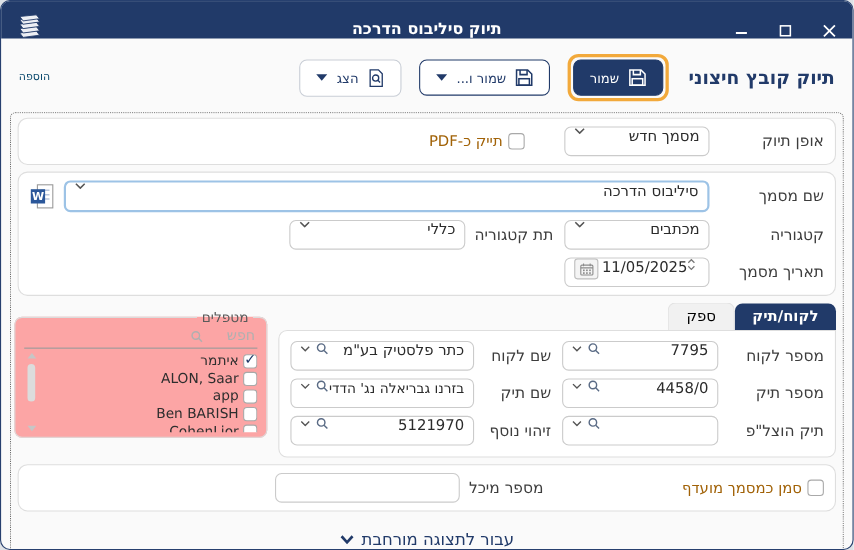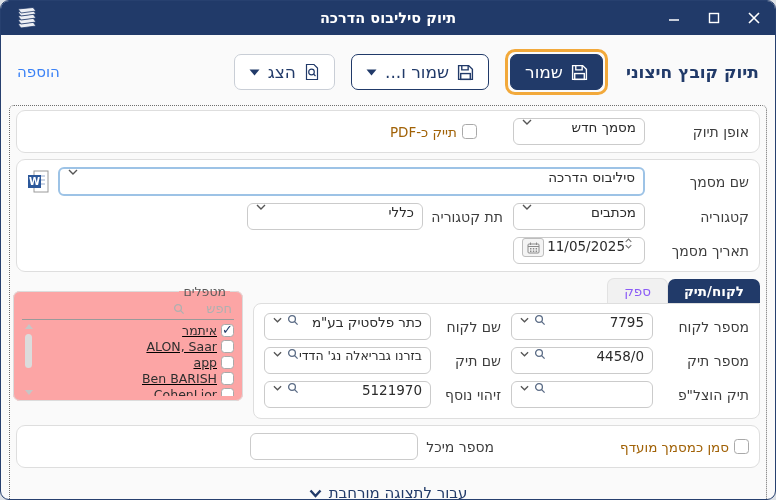--- a/index.html
+++ b/index.html
@@ -2,37 +2,37 @@
 <html lang="he" dir="rtl"><head>
 <meta charset="utf-8">
 <style>
   * { box-sizing: border-box; margin: 0; padding: 0; }
   html,body { width:776px; height:500px; }
   body { font-family:"DejaVu Sans","Liberation Sans",sans-serif; background:#DDE1E6; direction:rtl; }
   .window { position:absolute; inset:0; background:#FAFAFA; border:1px solid #27406F;
             border-radius:9px; overflow:hidden; }
 
   
-  .titlebar { height:34px; background:#213A69; display:flex; align-items:center;
+  .titlebar { height:34px; background:#213A69; display:flex; align-items:flex-end;
               justify-content:space-between; padding:0 14px; direction:ltr; position:relative; }
   .titlebar .title { position:absolute; left:0; right:0; text-align:center; color:#FFFFFF;
               font-size:14.5px; font-weight:600; pointer-events:none; }
   .win-controls { display:flex; gap:26px; align-items:center; }
   .win-btn { width:14px; height:14px; display:flex; align-items:center; justify-content:center; cursor:pointer; }
 
   
   .toolbar { display:flex; align-items:center; padding:14px 16px 10px; gap:16px; }
   .heading { font-size:17px; font-weight:700; color:#213A69; margin-left:2px; }
   .save-ring { border:3px solid #F2A93B; border-radius:10px; padding:2px; }
   .btn { display:flex; align-items:center; gap:8px; border-radius:7px; padding:7px 14px;
-         font-size:17px; cursor:pointer; background:#fff; }
+         font-size:12px; cursor:pointer; background:#fff; }
   .btn-primary { background:#213A69; color:#fff; border:1px solid #213A69; }
   .btn-navy-outline { border:1px solid #213A69; color:#213A69; }
   .btn-light-outline { border:1px solid #C9CED6; color:#213A69; }
-  .add-link { margin-inline-start:auto; color:#3b82f6; font-size:15px; cursor:pointer; }
+  .add-link { margin-inline-start:auto; color:#0c4a6e; font-size:10px; cursor:pointer; }
 
   
   .content { margin:0 8px 8px; border:1px dotted #6E6E6E; border-radius:5px; padding:4px 6px 8px; }
 
   .group { background:#fff; border:1px solid #DEDEDE; border-radius:9px; padding:7px 10px; margin-bottom:6px; }
   .frow { display:flex; align-items:center; }
   .frow + .frow { margin-top:7px; }
   .lbl { width:104px; flex:none; font-size:14px; color:#3D3D3D; }
   .lbl2 { width:80px; flex:none; font-size:14px; color:#3D3D3D; padding-right:10px; }
 
@@ -55,36 +55,36 @@
   .spinner { display:flex; flex-direction:column; gap:1px; align-items:center; margin-right:4px; flex:none; }
   .cal-btn { width:22px; height:19px; border:1px solid #BDBDBD; background:#F4F4F4; border-radius:3px;
              display:flex; align-items:center; justify-content:center; flex:none; cursor:pointer; }
 
   
   .tab-section { display:flex; align-items:flex-start; gap:10px; margin-bottom:6px; }
   .tab-main { flex:1; }
   .tabs { display:flex; align-items:flex-end; }
   .tab { font-size:13.5px; padding:4px 16px 4px; border-radius:7px 7px 0 0; cursor:pointer; }
   .tab.active { background:#213A69; color:#fff; font-weight:600; }
-  .tab.inactive { background:#F1F1F1; border:1px solid #E2E2E2; border-bottom:none; color:#8b5cf6; }
+  .tab.inactive { background:#F1F1F1; border:1px solid #E2E2E2; border-bottom:none; color:#000000; }
   .panel { background:#fff; border:1px solid #DEDEDE; border-radius:8px 0 8px 8px; padding:9px 10px 10px; }
   .panel .lbl { width:96px; }
   .panel .field.f1 { width:142px; flex:none; }
 
   
   .handlers { width:230px; flex:none; border:1px solid #DCDCDC; border-radius:7px;
               margin-top:6px; background:#fca5a5; padding:1px 8px 4px; }
   .handlers legend { font-size:12.5px; color:#5A5A5A; padding:0 4px; margin-right:4px; }
   .hsearch { display:flex; align-items:center; gap:5px; border-bottom:1px solid #9A9A9A;
              padding:1px 2px 3px; justify-content:flex-start; }
   .hsearch input { border:none; outline:none; background:transparent; width:42px; text-align:right;
              font-size:13px; color:#333; font-family:inherit; }
   .hsearch input::placeholder { color:#B0B0B0; }
   .hlist { position:relative; height:74px; overflow:hidden; margin-top:2px; padding-left:18px; }
-  .hitem { display:flex; align-items:center; gap:4px; height:16px; cursor:pointer;text-decoration:underline; }
+  .hitem { display:flex; align-items:flex-end; gap:4px; height:16px; cursor:pointer; }
   .hitem .checkbox { width:13px; height:13px; }
   .hitem .hname { font-size:12.5px; color:#2E2E2E; white-space:nowrap; }
   .scrollbar { position:absolute; left:0; top:0; bottom:0; width:13px; display:flex;
                flex-direction:column; align-items:center; }
   .arrow-up { width:0; height:0; border-left:4px solid transparent; border-right:4px solid transparent;
               border-bottom:5px solid #C6C6C6; margin-top:2px; }
   .arrow-down { width:0; height:0; border-left:4px solid transparent; border-right:4px solid transparent;
               border-top:5px solid #C6C6C6; margin-top:auto; margin-bottom:1px; }
   .thumb { width:7px; height:34px; background:#DCDCDC; border-radius:4px; margin-top:5px; }
 
@@ -236,21 +236,21 @@
           <span class="val">מכתבים</span>
           <span class="ficons">
             <span>
               <svg width="10" height="6" viewBox="0 0 10 6" fill="none" stroke="#555" stroke-width="1.4">
                   <path d="M1 1 L5 5 L9 1"></path>
                 </svg>
             </span>
           </span>
         </div>
         <span class="lbl2" style="width:90px;">תת קטגוריה</span>
-        <div class="field" style="width:176px;">
+        <div class="field" style="width:160px;">
           <span class="val">כללי</span>
           <span class="ficons">
             <span>
               <svg width="10" height="6" viewBox="0 0 10 6" fill="none" stroke="#555" stroke-width="1.4">
                   <path d="M1 1 L5 5 L9 1"></path>
                 </svg>
             </span>
           </span>
         </div>
       </div>

